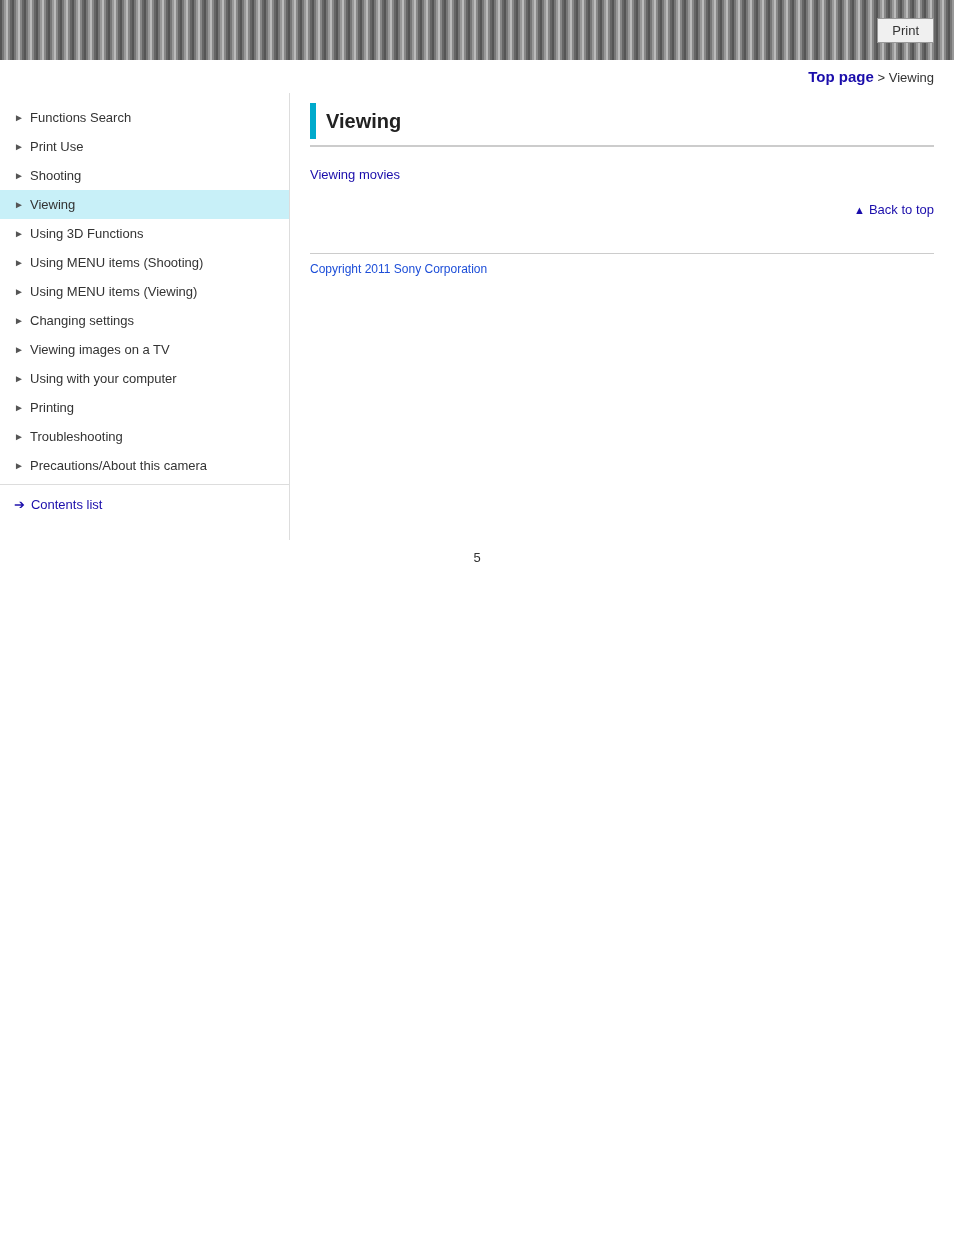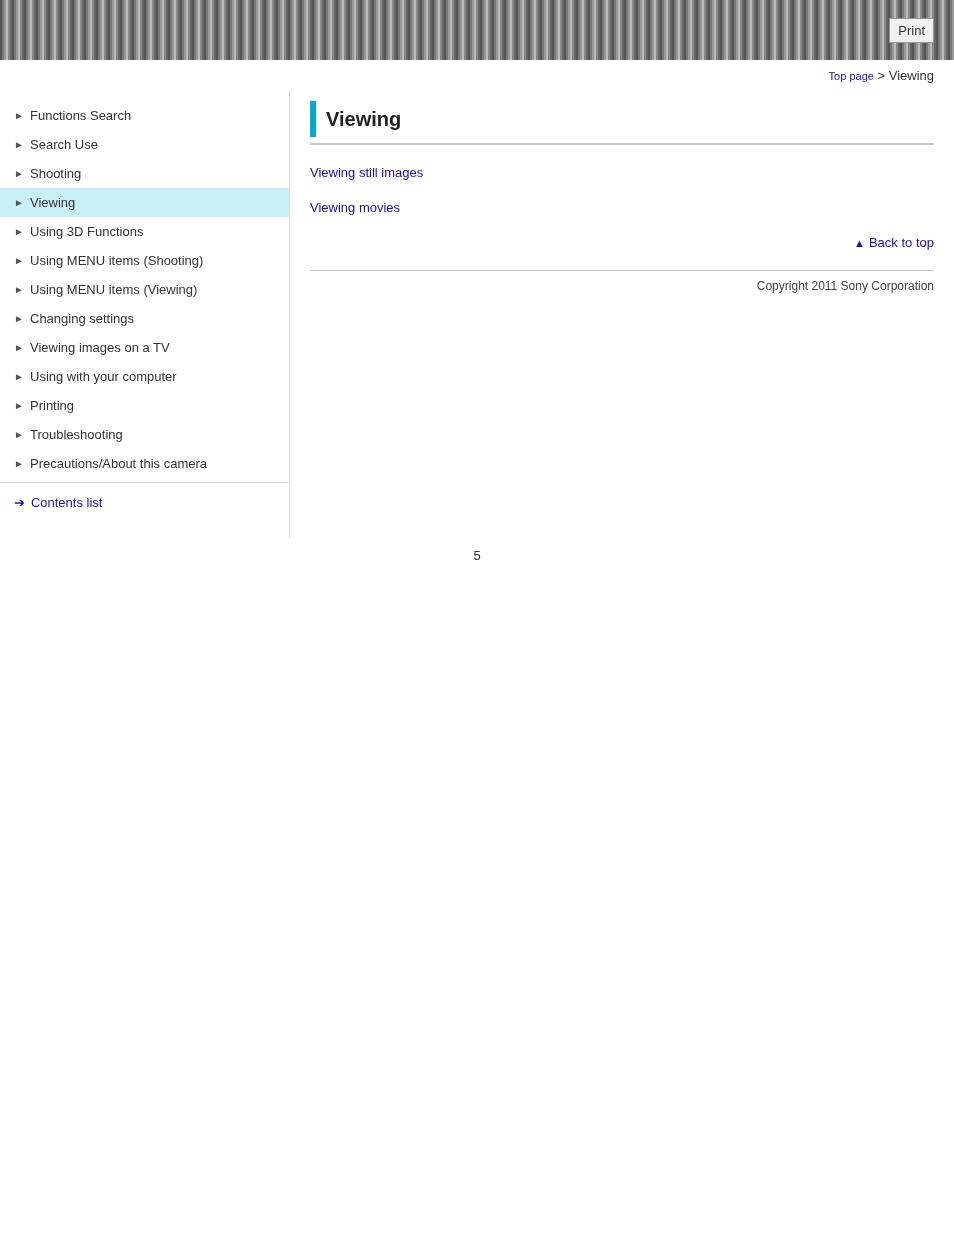--- a/index.html
+++ b/index.html
@@ -34,37 +34,38 @@
       position: relative;
       display: flex;
       align-items: center;
       justify-content: flex-end;
       padding-right: 20px;
     }
 
     .print-button {
       background: #f0f0f0;
       border: 1px solid #999;
-      padding: 4px 8px;
+      padding: 4px 14px;
       font-size: 13px;
       cursor: pointer;
       color: #333;
     }
 
     
     .breadcrumb-bar {
       text-align: right;
       padding: 8px 20px 8px 0;
       border-bottom: none;
     }
 
     .breadcrumb-bar a {
       color: #1a0dab;
       text-decoration: none;
-      font-size: 11px;
+      font-size: 15px;
+      font-weight: bold;
     }
 
     .breadcrumb-bar span {
       font-size: 13px;
       color: #333;
     }
 
     
     .main-layout {
       display: flex;
@@ -176,25 +177,25 @@
     }
 
     .back-to-top .triangle {
       margin-right: 4px;
       color: #1a0dab;
       font-size: 11px;
     }
 
     .copyright-bar {
       border-top: 1px solid #ccc;
-      text-align: right;
+      text-align: left;
       padding: 8px 0;
       font-size: 12px;
-      color: #404040;
-      margin-top: 20px;
+      color: #1d4ed8;
+      margin-top: 36px;
     }
 
     .page-number {
       text-align: center;
       padding: 10px 0;
       font-size: 13px;
       color: #333;
     }
   </style>
 </head>
@@ -212,21 +213,21 @@
 
   <div class="sidebar">
 
     <a class="sidebar-item">
       <span class="arrow">►</span>
       <span>Functions Search</span>
     </a>
 
     <a class="sidebar-item">
       <span class="arrow">►</span>
-      <span>Search Use</span>
+      <span>Print Use</span>
     </a>
 
     <a class="sidebar-item">
       <span class="arrow">►</span>
       <span>Shooting</span>
     </a>
 
     <a class="sidebar-item active">
       <span class="arrow">►</span>
       <span>Viewing</span>
@@ -287,21 +288,20 @@
   </div>
 
   <div class="content-area">
 
     <div class="page-title-bar">
       <span class="page-title-accent"></span>
       <span class="page-title">Viewing</span>
     </div>
 
     <div class="content-section">
-      <a class="content-link" href="#">Viewing still images</a>
     </div>
 
 
     <div class="content-section">
       <a class="content-link" href="#">Viewing movies</a>
     </div>
 
 
     <a class="back-to-top" href="#">
       <span class="triangle">▲</span>

